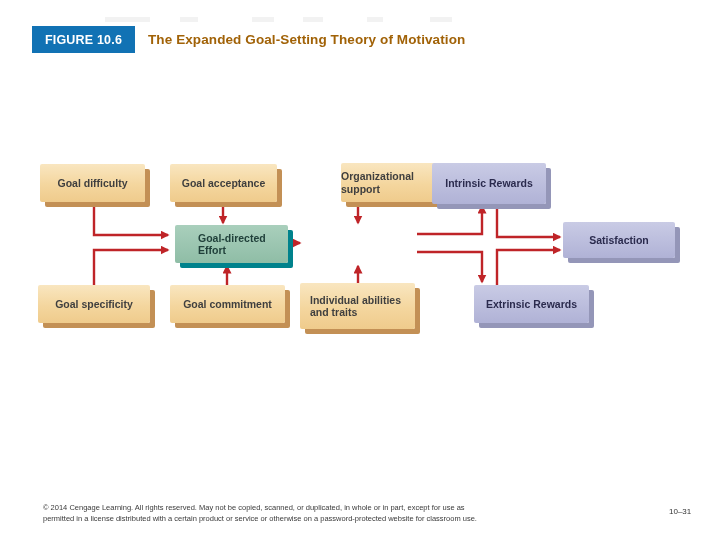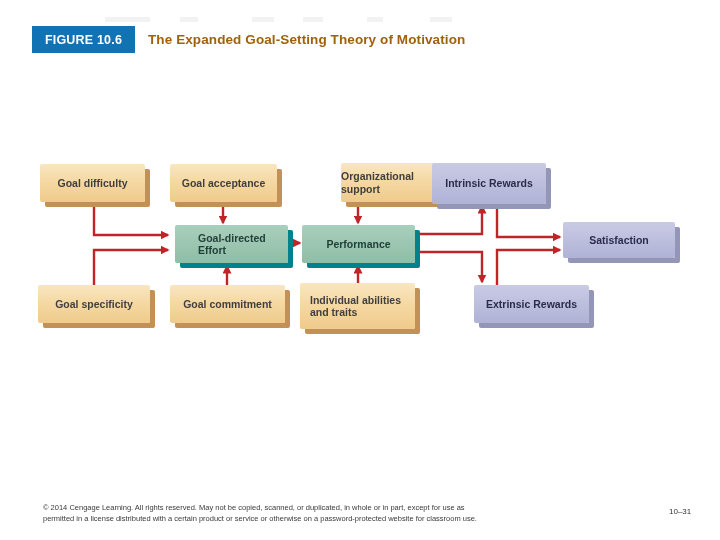--- a/index.html
+++ b/index.html
@@ -98,23 +98,20 @@
 support</span>
   </div>
   <div class="dbox purple" style="left:432px;top:163px;width:114px;height:41px;">
     <span class="lbl">Intrinsic Rewards</span>
   </div>
 
   <div class="dbox green align-left" style="left:175px;top:225px;width:113px;height:38px;padding-left:23px;box-sizing:border-box;">
     <span class="lbl">Goal-directed
 Effort</span>
   </div>
-  <div class="dbox green" style="left:302px;top:225px;width:113px;height:38px;">
-    <span class="lbl">Performance</span>
-  </div>
   <div class="dbox purple" style="left:563px;top:222px;width:112px;height:36px;">
     <span class="lbl">Satisfaction</span>
   </div>
 
   <div class="dbox tan" style="left:38px;top:285px;width:112px;height:38px;">
     <span class="lbl">Goal specificity</span>
   </div>
   <div class="dbox tan" style="left:170px;top:285px;width:115px;height:38px;">
     <span class="lbl">Goal commitment</span>
   </div>

